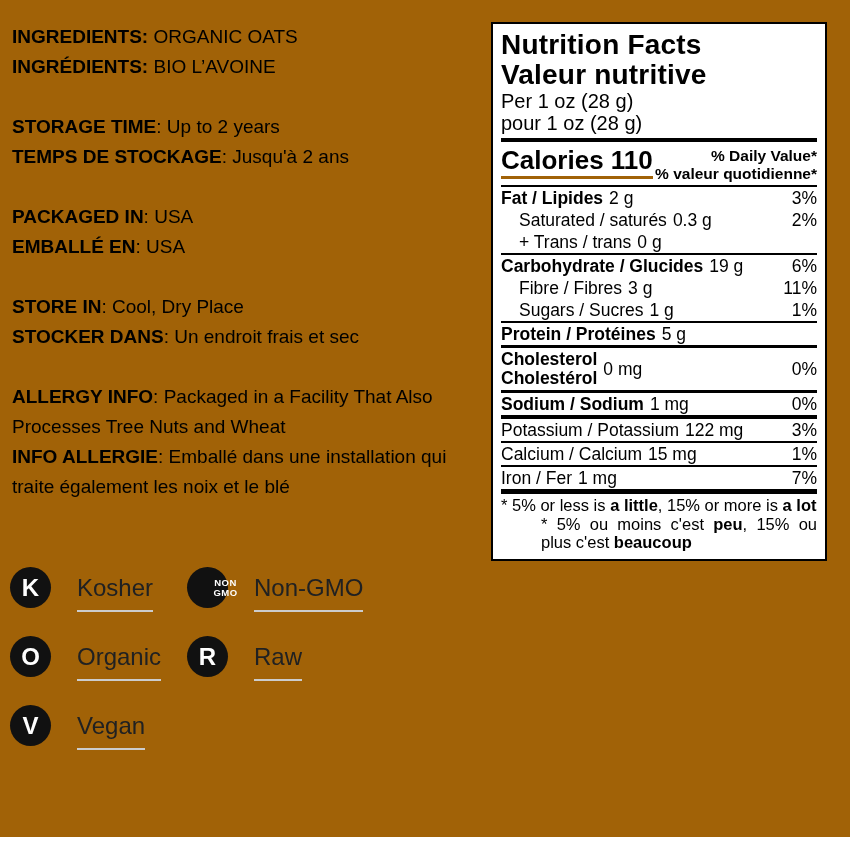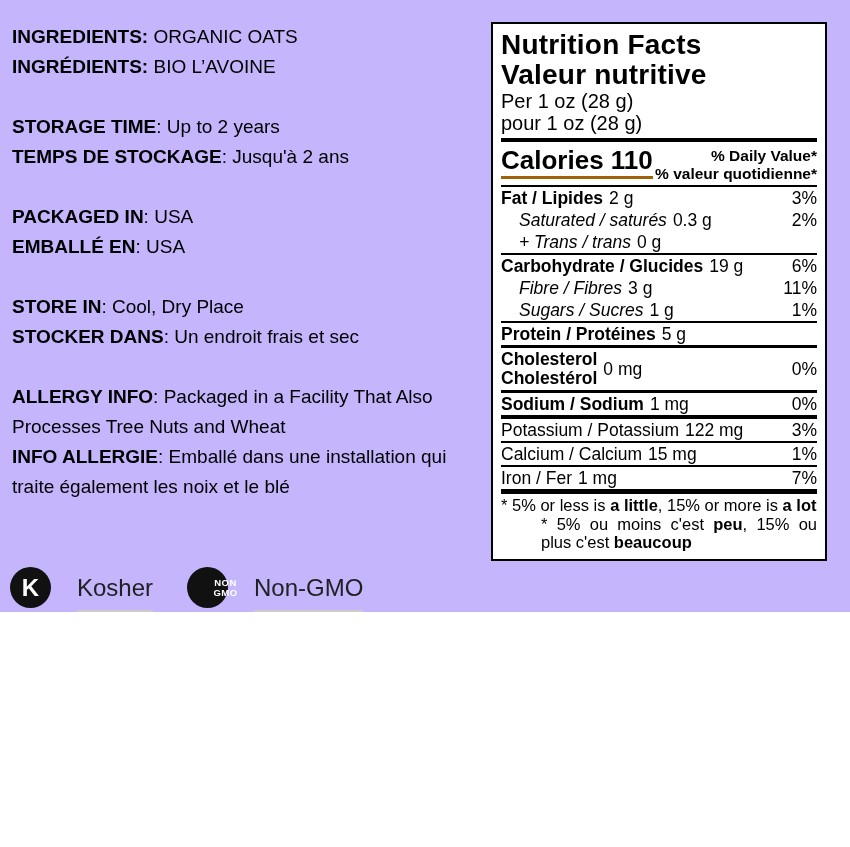--- a/index.html
+++ b/index.html
@@ -4,22 +4,22 @@
 <style>
   * { margin: 0; padding: 0; box-sizing: border-box; }
   html, body { background: #ffffff; }
   body {
     font-family: "Liberation Sans", "DejaVu Sans", sans-serif;
     color: #000000;
   }
   .page {
     position: relative;
     width: 850px;
-    height: 612px;
-    background: #c4b5fd;
+    height: 837px;
+    background: #a16207;
     overflow: hidden;
   }
   .b { font-weight: bold; }
 
   
   .info-col {
     position: absolute;
     left: 12px;
     top: 22px;
     width: 466px;
@@ -60,21 +60,21 @@
 
   .nft-row {
     display: flex;
     align-items: baseline;
     font-size: 17.5px;
     line-height: 20px;
     padding: 1px 0;
   }
   .nft-row .amount { margin-left: 6px; white-space: nowrap; }
   .nft-row .dv { margin-left: auto; text-align: right; }
-  .indent .name { padding-left: 18px; font-style: italic; }
+  .indent .name { padding-left: 18px; }
   .sep2 { border-top: 2px solid #000000; }
   .sep3 { border-top: 3px solid #000000; }
   .sep4 { border-top: 4px solid #000000; }
 
   .chol { align-items: center; padding: 2px 0; }
   .chol-names div { font-weight: bold; font-size: 17.5px; line-height: 19px; }
 
   .footnotes { border-top: 5px solid #000000; padding-top: 2px; font-size: 16.5px; line-height: 18.5px; }
   .footnote-fr { text-align: justify; margin-left: 40px; }
 

